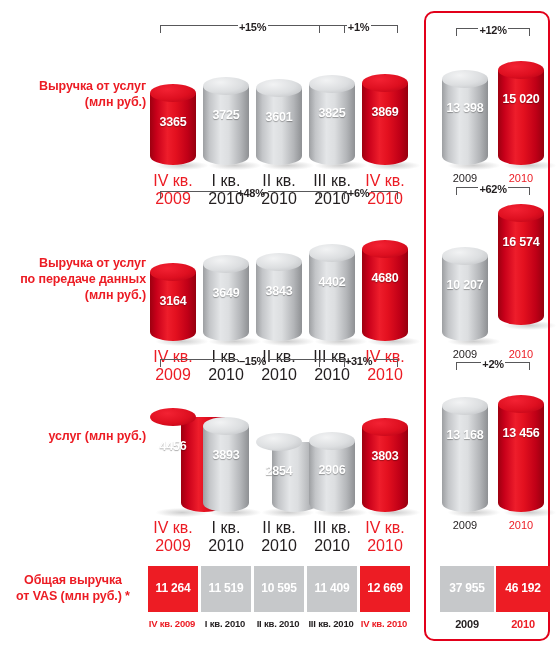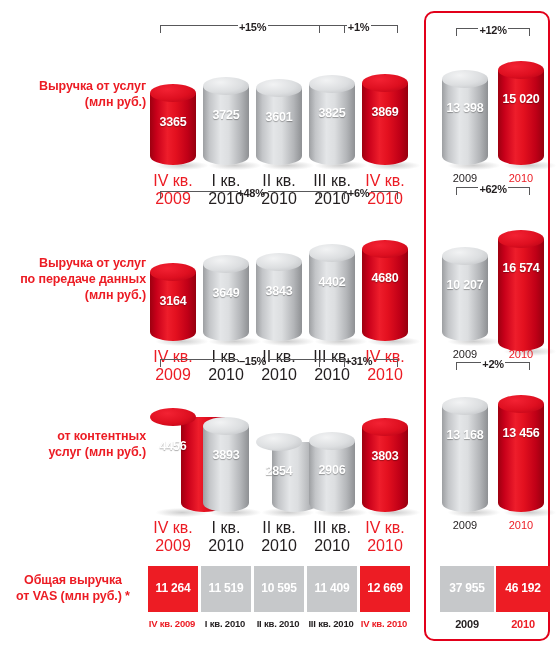--- a/index.html
+++ b/index.html
@@ -212,21 +212,21 @@
         <div class="val" style="top: 22px;">4680</div>
       </div>
       <div class="tick red" style="position: absolute; left: 353px; top: 348px; width: 64px; text-align: center;">IV кв. 2010</div>
       <div class="cyl gray" style="left: 442px; top: 256px; height: 85px;">
         <div class="shadow"></div>
         <div class="body"></div>
         <div class="top"></div>
         <div class="val" style="top: 22px;">10 207</div>
       </div>
       <div class="tick dark" style="position: absolute; left: 433px; top: 348px; width: 64px; text-align: center; font-size: 11px;">2009</div>
-      <div class="cyl red" style="left: 498px; top: 239px; height: 112px;">
+      <div class="cyl red" style="left: 498px; top: 213px; height: 112px;">
         <div class="shadow"></div>
         <div class="body"></div>
         <div class="top"></div>
         <div class="val" style="top: 22px;">16 574</div>
       </div>
       <div class="tick red" style="position: absolute; left: 489px; top: 348px; width: 64px; text-align: center; font-size: 11px;">2010</div>
       <div class="bracket" style="left: 160px; top: 191px; width: 185px;">
         <div class="ln" style="left: 0px; width: 76.5px;"></div>
         <div class="rn" style="right: 0px; width: 76.5px;"></div>
         <div class="pct" style="left: 75px; width: 32px;">+48%</div>
@@ -235,21 +235,20 @@
         <div class="ln" style="left: 0px; width: 26.5px;"></div>
         <div class="rn" style="right: 0px; width: 26.5px;"></div>
         <div class="pct" style="left: 26.5px; width: 26px;">+6%</div>
       </div>
       <div class="bracket" style="left: 456px; top: 187px; width: 74px;">
         <div class="ln" style="left: 0px; width: 21px;"></div>
         <div class="rn" style="right: 0px; width: 21px;"></div>
         <div class="pct" style="left: 21px; width: 32px;">+62%</div>
       </div>
       <div class="row-label" style="top: 428px;">
-        <div>от контентных</div>
         <div>услуг (млн руб.)</div>
       </div>
       <div class="cyl red" style="left: 150px; top: 417px; height: 95px; padding-left: 31px;">
         <div class="shadow"></div>
         <div class="body"></div>
         <div class="top"></div>
         <div class="val" style="top: 22px;">4456</div>
       </div>
       <div class="tick red" style="position: absolute; left: 141px; top: 519px; width: 64px; text-align: center;">IV кв. 2009</div>
       <div class="cyl gray" style="left: 203px; top: 426px; height: 86px;">

